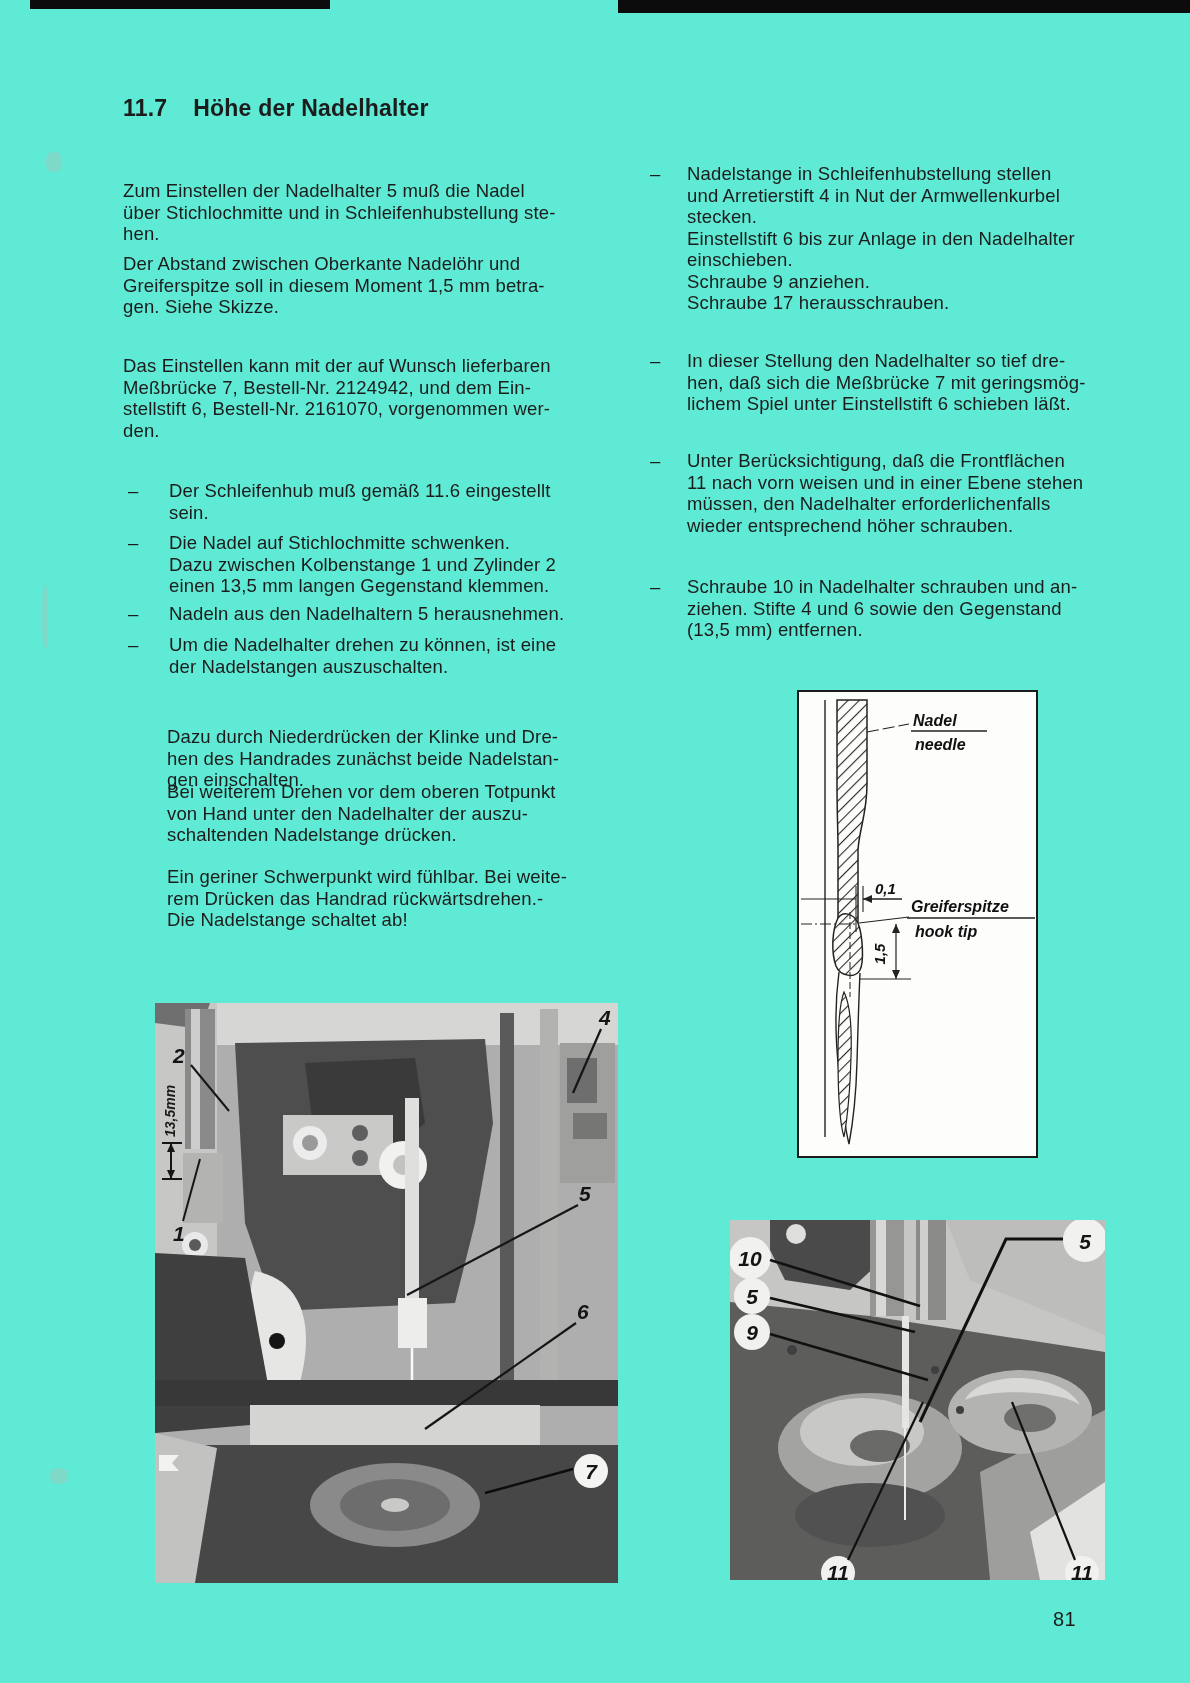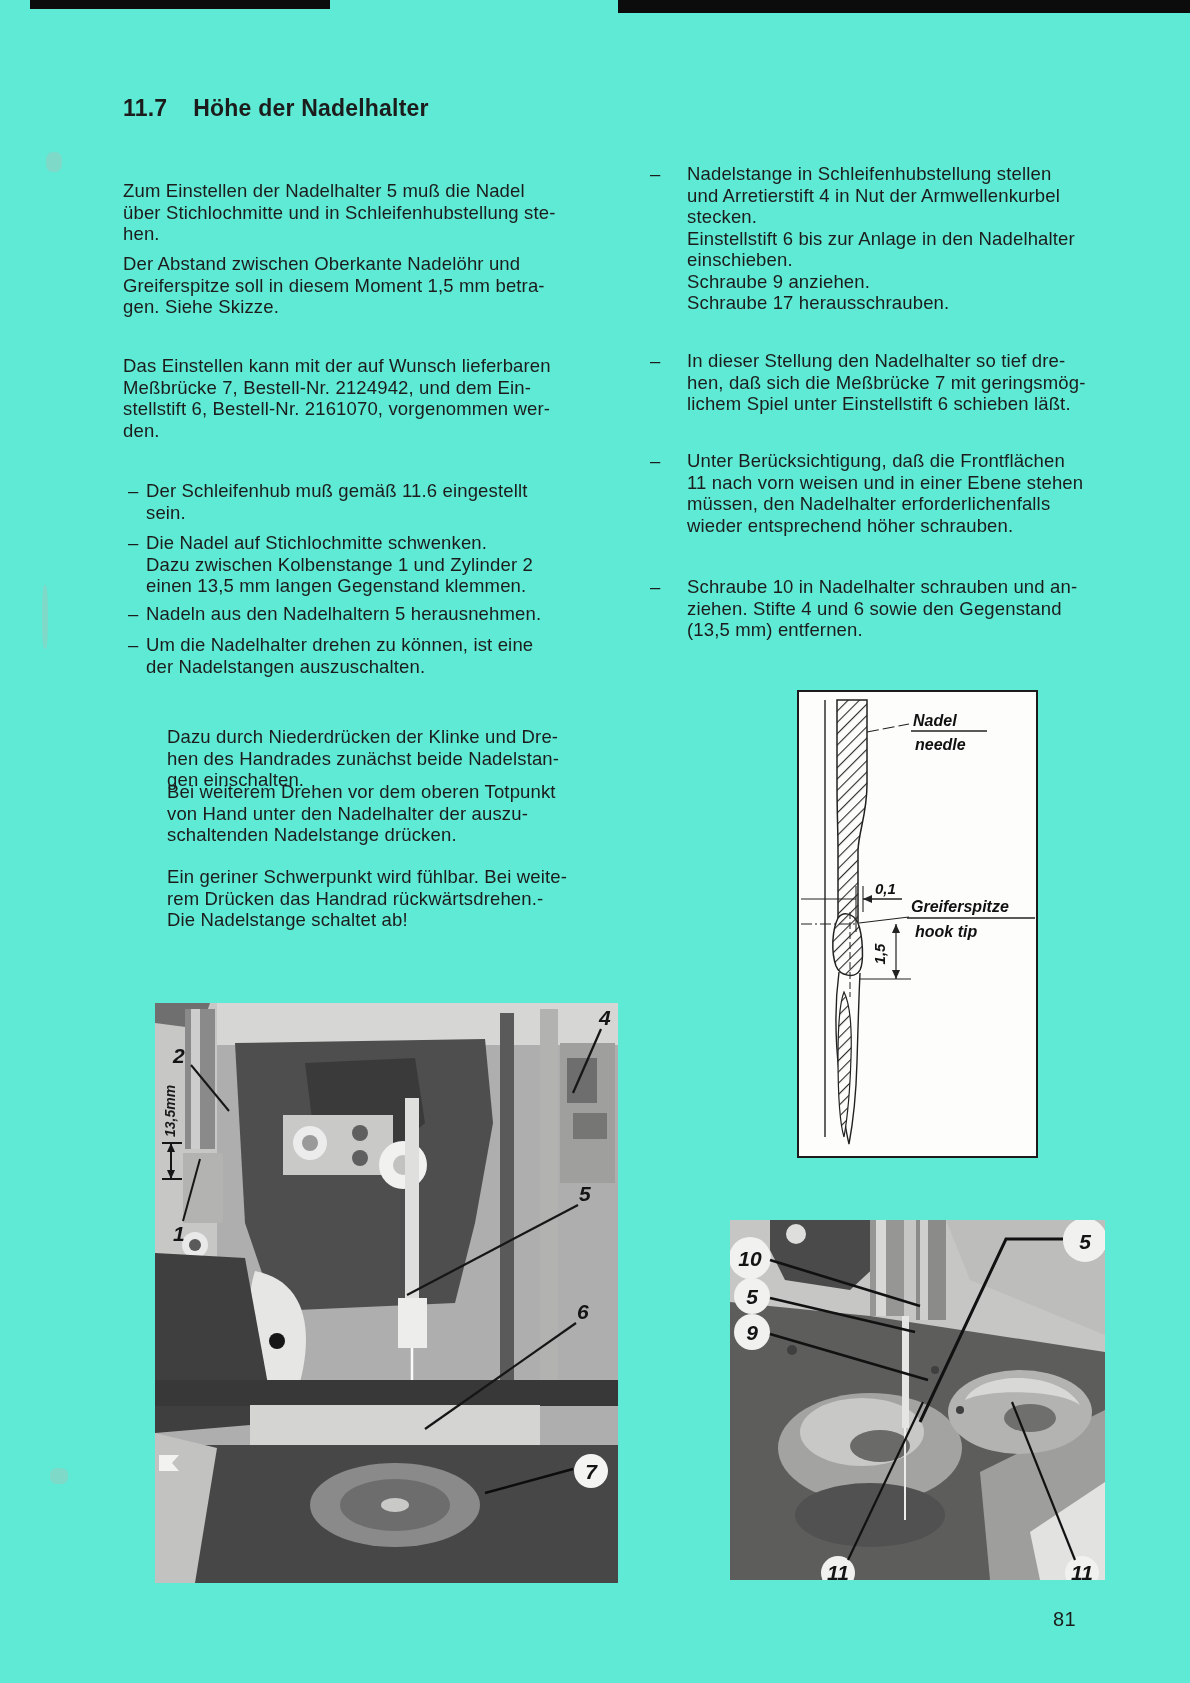--- a/index.html
+++ b/index.html
@@ -12,21 +12,21 @@
   .smudge { position:absolute; background:#b9b9b4; opacity:.35; border-radius:40%; }
   .heading { position:absolute; left:123px; top:95px; font-size:23px; font-weight:bold; letter-spacing:.2px; white-space:nowrap; }
   .heading .num { margin-right:26px; }
   .para {
     position:absolute; font-size:18.5px; line-height:21.5px;
     letter-spacing:.15px; white-space:pre-line;
   }
   .bullet { position:absolute; font-size:18.5px; line-height:21.5px; letter-spacing:.15px; }
   .bullet .dash { position:absolute; left:0; top:0; }
   .bullet .btxt { display:block; white-space:pre-line; }
-  .btxt-l { margin-left:18px; }
+  .btxt-l { margin-left:41px; }
   .btxt-r { margin-left:37px; }
   .diagram {
     position:absolute; left:797px; top:690px; width:241px; height:468px;
     border:2px solid #1b1b1b; box-sizing:border-box; background:#fdfdfb;
   }
   .photo { position:absolute; overflow:hidden; }
   .photo svg, .diagram svg { display:block; }
   .page-number { position:absolute; left:1053px; top:1608px; font-size:20px; letter-spacing:.5px; }
   svg text { font-family:"Liberation Sans", sans-serif; }
   .ph-num  { font-style:italic; font-weight:bold; font-size:21px; fill:#141414; }

